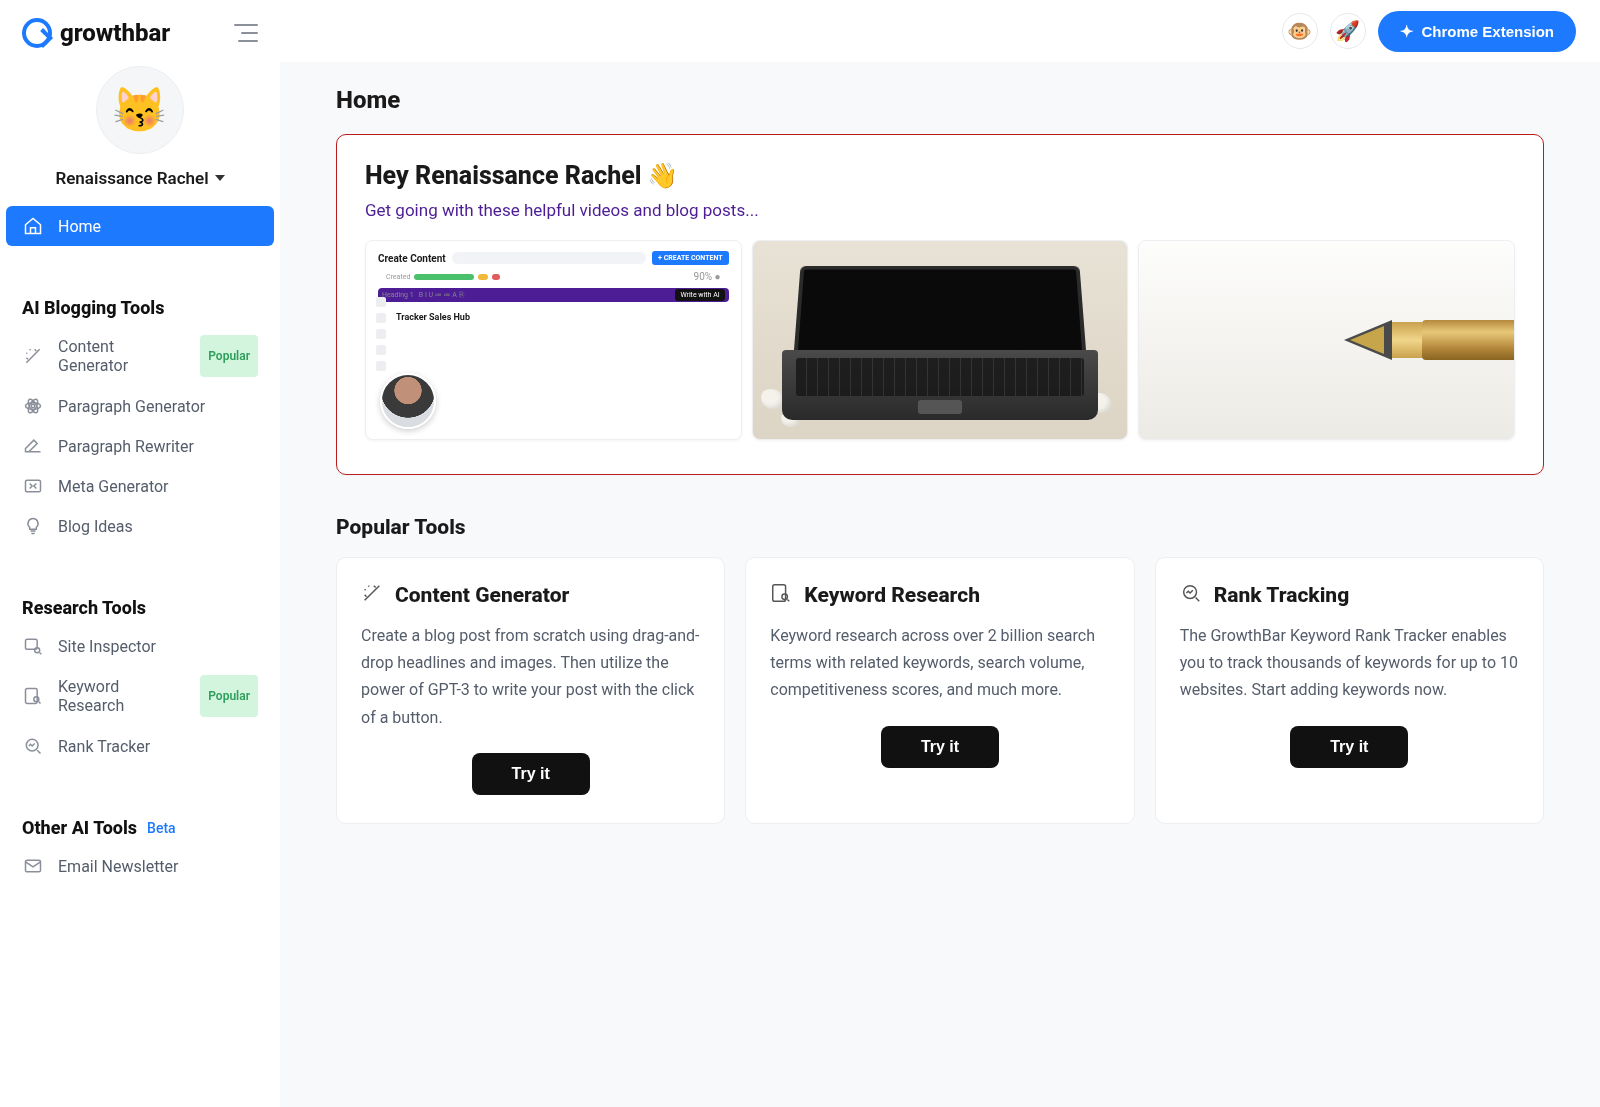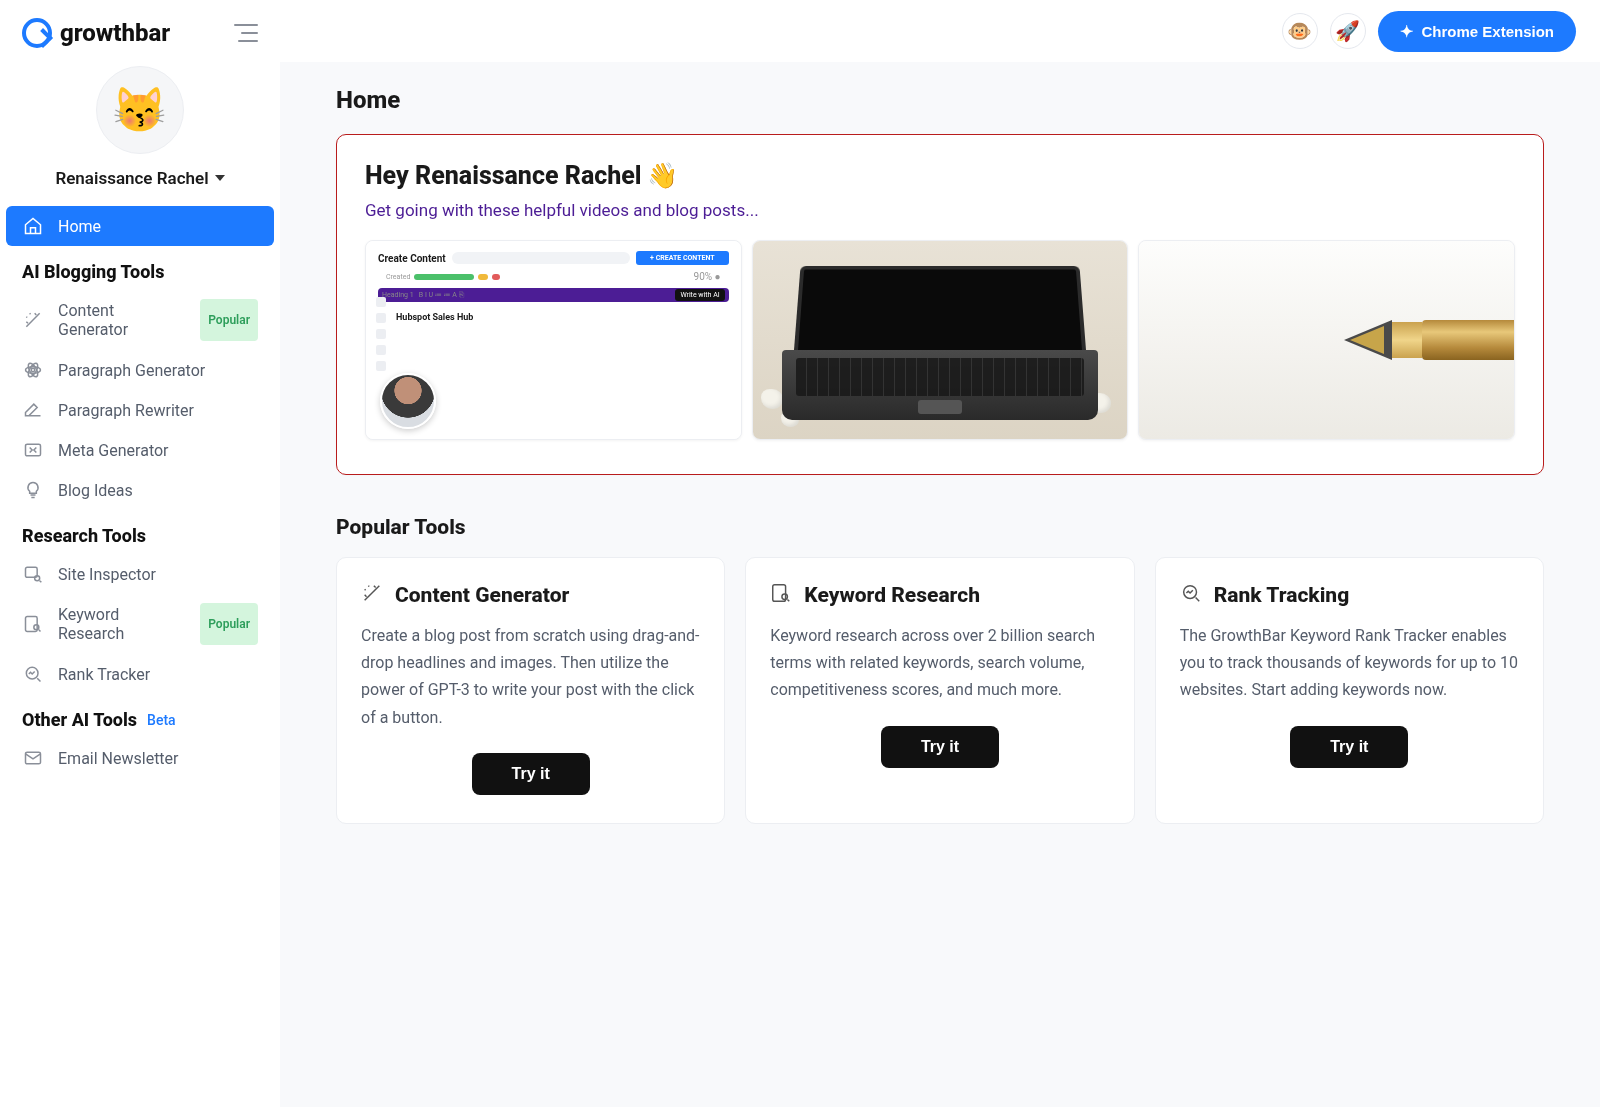--- a/index.html
+++ b/index.html
@@ -24,42 +24,42 @@
 .nav-item { display:flex; align-items:center; gap:14px; padding: 9px 22px; font-size:16px; color:#555d6b; cursor:pointer; }
 .nav-item.active { background:#1d7aff; color:#fff; border-radius:6px; margin:0 6px; padding:9px 16px; }
 .nav-item.active .nav-icon svg { stroke:#fff; }
 .nav-icon { width:22px; height:22px; display:flex; align-items:center; justify-content:center; }
 .nav-icon svg { stroke:#8a8f99; fill:none; stroke-width:1.8; }
 .nav-label { flex:1; }
 .badge { font-size:12px; padding:14px 8px; border-radius:4px; font-weight:600; }
 .badge.popular { background:#d4f5dd; color:#2e9e5b; }
 .badge.beta { color:#1d7aff; background:transparent; font-size:14px; font-weight:500; padding:0; }
 
-.section-title { font-size:18px; font-weight:800; padding: 15px 22px 8px; color:#111; display:flex; align-items:center; gap:10px; }
+.section-title { font-size:18px; font-weight:800; padding: 15px 22px 8px; color:#111; display:flex; align-items:center; gap:10px;margin-top:36px; }
 
 .main { flex:1; background:#f8f9fb; padding: 0 0 40px 0; border-top-left-radius: 0; position:relative; }
 .topbar { height:62px; display:flex; align-items:center; justify-content:flex-end; gap:12px; padding:0 24px; background:#fff; }
 .emoji-btn { width:36px; height:36px; border-radius:50%; border:1px solid #e5e8ee; display:flex; align-items:center; justify-content:center; font-size:20px; cursor:pointer; background:#fff; }
 .chrome-btn { background:#1d7aff; color:#fff; border:none; border-radius:22px; padding:11px 22px; font-size:15px; font-weight:700; display:flex; align-items:center; gap:8px; cursor:pointer; }
 .puzzle { font-size:16px; }
 
 .content { padding: 24px 56px 0 56px; }
 .page-title { font-size:24px; font-weight:800; margin-bottom:20px; }
 
 .welcome-card { background:#fff; border:1px solid #b91c1c; border-radius:10px; padding:26px 28px 34px; box-shadow:0 1px 2px rgba(0,0,0,.02); }
 .welcome-title { font-size:25px; font-weight:800; margin-bottom:10px; }
 .welcome-sub { color:#4c1d95; font-size:17px; margin-bottom:20px; }
 .cards-row { display:flex; gap:10px; }
 .resource-card { flex:1; height:200px; border:1px solid #eceef2; border-radius:8px; overflow:hidden; box-shadow:0 1px 3px rgba(0,0,0,.05); position:relative; background:#fafbfc; cursor:pointer; }
 
 .mock-editor { padding:10px 12px; font-size:9px; background:#fff; height:100%; position:relative;}
 .mock-editor .me-head { display:flex; justify-content:space-between; align-items:center; margin-bottom:6px;}
 .mock-editor .me-title{ font-weight:700; font-size:10px;}
 .mock-editor .me-search{ flex:1; margin:0 6px; height:12px; background:#f1f3f6; border-radius:6px;}
-.mock-editor .me-btn{ background:#1d7aff; color:#fff; font-size:7px; padding:3px 14px; border-radius:3px; font-weight:700;}
+.mock-editor .me-btn{ background:#1d7aff; color:#fff; font-size:7px; padding:3px 6px; border-radius:3px; font-weight:700;}
 .mock-editor .me-row{ display:flex; align-items:center; gap:4px; margin:4px 8px;}
 .mock-editor .me-bar{ height:6px; border-radius:3px;}
 .mock-editor .me-tool{ height:14px; background:#4c1d95; border-radius:4px; margin:6px 0; display:flex; align-items:center; justify-content:space-between; padding:0 4px;}
 .mock-editor .me-write{ background:#111; color:#fff; font-size:7px; padding:2px 5px; border-radius:3px;}
 .mock-editor .me-text{ font-size:9px; font-weight:700; margin:10px 0 0 18px;}
 .mock-editor .me-side{ position:absolute; left:10px; top:56px; display:flex; flex-direction:column; gap:6px;}
 .mock-editor .me-side span{ width:10px; height:10px; background:#eceef2; border-radius:2px;}
 .mock-avatar{ position:absolute; left:14px; bottom:10px; width:56px; height:56px; border-radius:50%; background: radial-gradient(circle at 50% 30%, #c09078 30%, #3a3a3a 31% 60%, #d9dde2 61%); border:2px solid #fff; box-shadow:0 2px 6px rgba(0,0,0,.2);}
 
 .laptop-scene{ width:100%; height:100%; background:linear-gradient(#e8e2d6,#dcd4c4); position:relative; display:flex; align-items:center; justify-content:center;}
@@ -257,21 +257,21 @@
                   <span style="font-size:7px;color:#888">Heading 1 &nbsp; B I U ≔ ≔ A ⎘</span>
                   <span class="me-write">Write with AI</span>
                 </div>
               <div class="me-side">
                   <span></span>
                   <span></span>
                   <span></span>
                   <span></span>
                   <span></span>
                 </div>
-              <div class="me-text">Hubspot Sales Hub</div>
+              <div class="me-text">Tracker Sales Hub</div>
               <div class="mock-avatar"></div>
             </div>
           </div>
 
           <div class="resource-card">
             <div class="laptop-scene">
               <div class="paper-ball" style="left:8px; bottom:30px;"></div>
               <div class="paper-ball" style="left:28px; bottom:12px; width:18px;height:16px;"></div>
               <div class="paper-ball" style="right:16px; bottom:26px;"></div>
               <div class="laptop">

